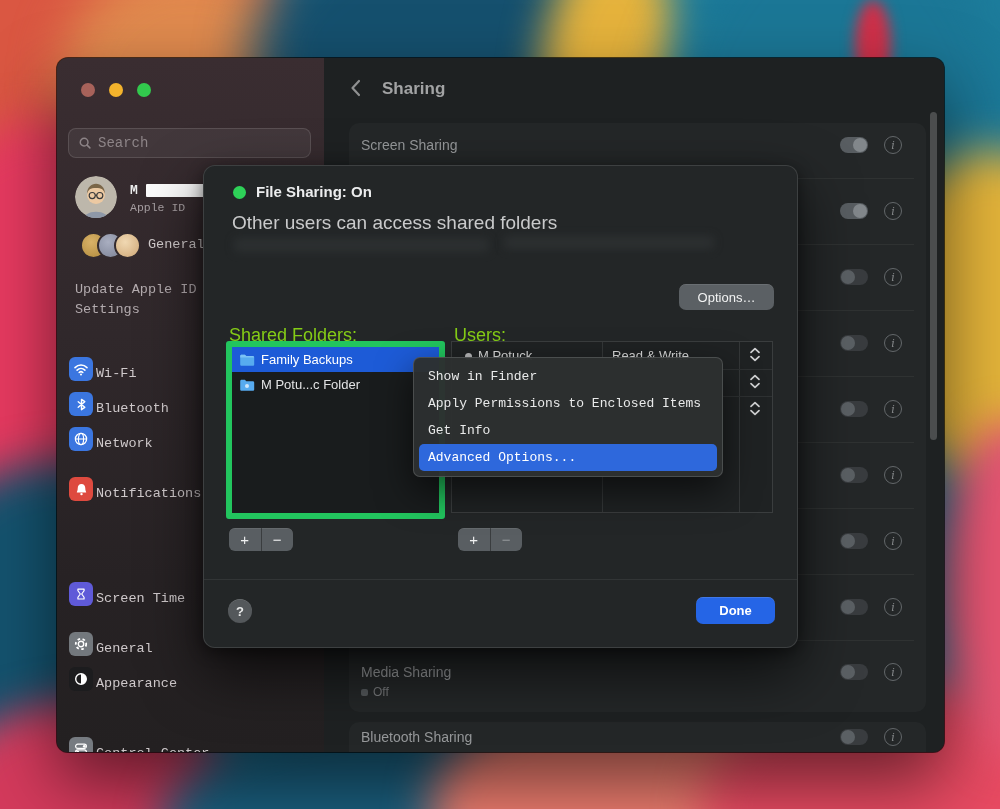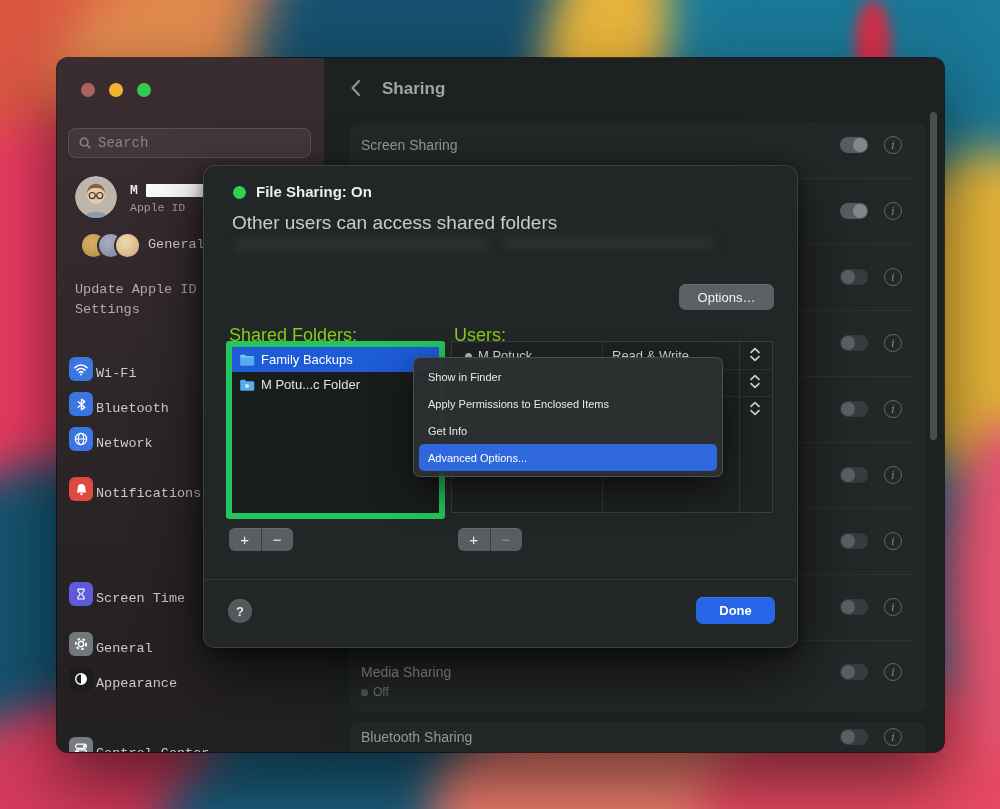--- a/index.html
+++ b/index.html
@@ -87,21 +87,21 @@
     box-shadow:inset 0 .5px 0 rgba(255,255,255,.2);}
   .donebtn{position:absolute;left:492px;top:431px;width:79px;height:27px;border-radius:7px;background:#2565e6;
     color:#fff;font-size:13px;font-weight:700;display:flex;align-items:center;justify-content:center;
     box-shadow:inset 0 .5px 0 rgba(255,255,255,.25);}
 
   
   .menu{position:absolute;left:356px;top:299px;width:310px;height:120px;border-radius:7px;z-index:20;
     background:rgba(44,47,48,.97);border:1px solid rgba(255,255,255,.15);box-sizing:border-box;
     box-shadow:0 14px 36px rgba(0,0,0,.6);padding-top:5px;}
   .mitem{height:27px;margin:0 5px;border-radius:5px;display:flex;align-items:center;padding-left:9px;
-    font-size:11px;color:#e9eaea;white-space:nowrap;}
+    font-size:13px;color:#e9eaea;white-space:nowrap;font-family:Liberation Mono, monospace;}
   .mitem.hl{background:#2e68dc;color:#fff;}
 </style>
 </head>
 <body>
 
 <div id="stage">
 
   <div class="desktop">
     <div class="blob" style="left:-120px;top:-120px;width:420px;height:380px;background:#da5742;filter:blur(26px);"></div>
     <div class="blob" style="left:60px;top:-40px;width:260px;height:240px;background:#e08a4e;filter:blur(24px);"></div>

